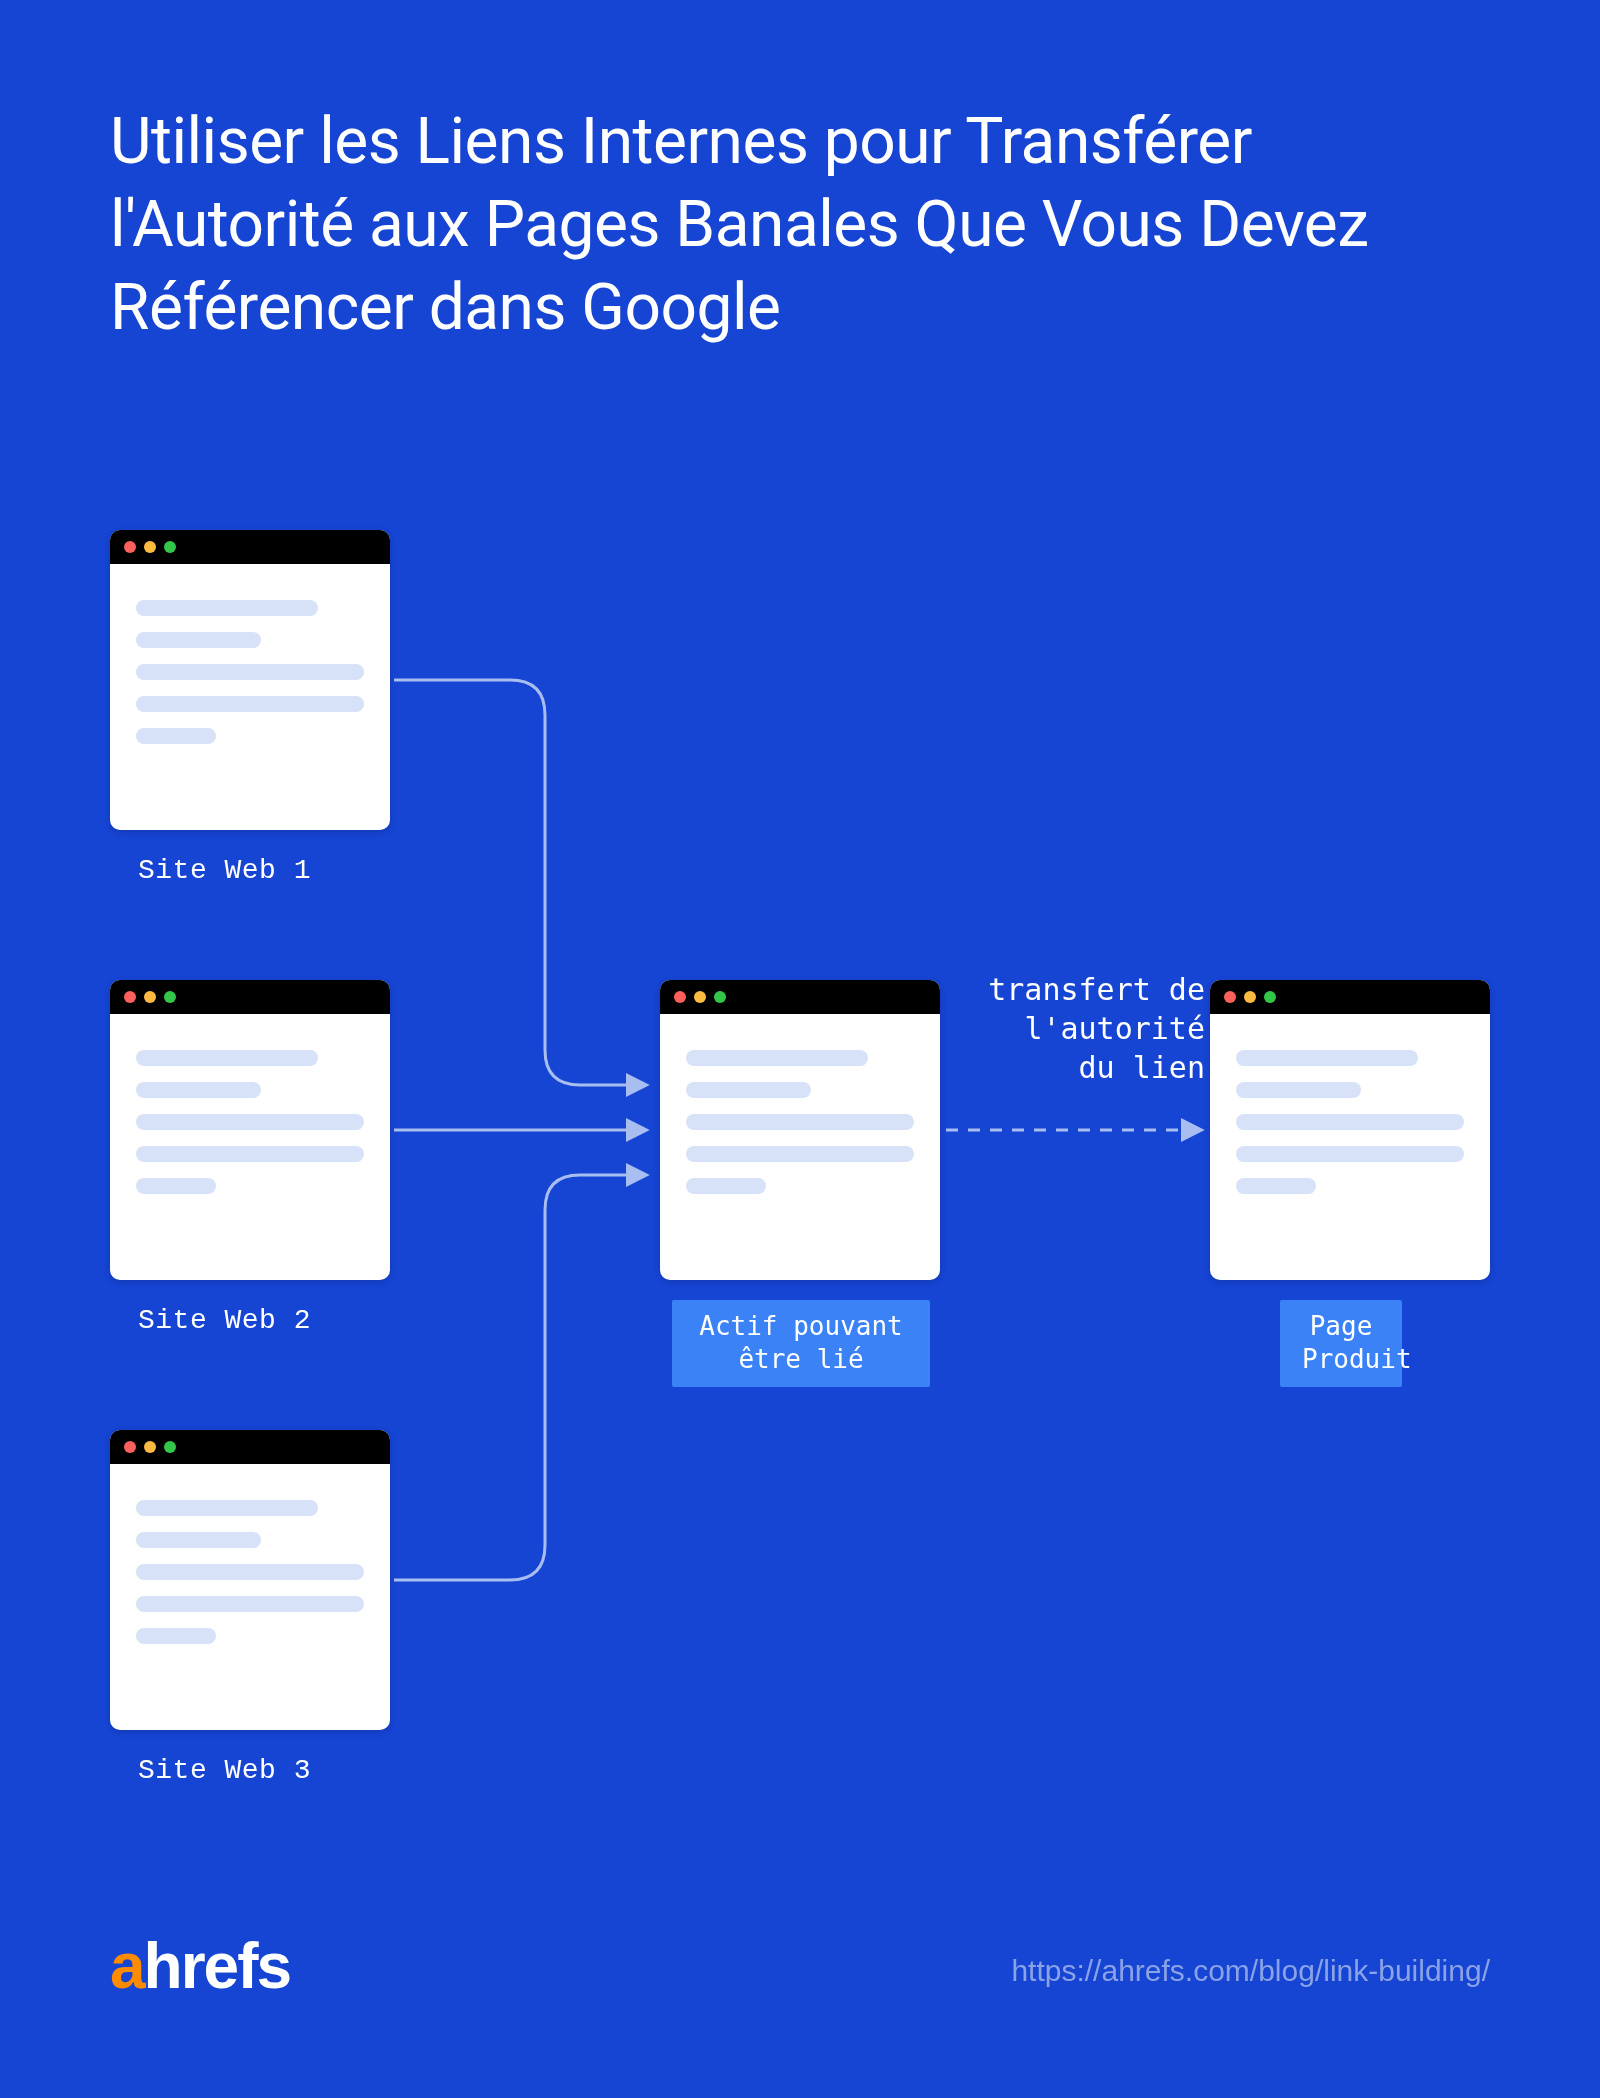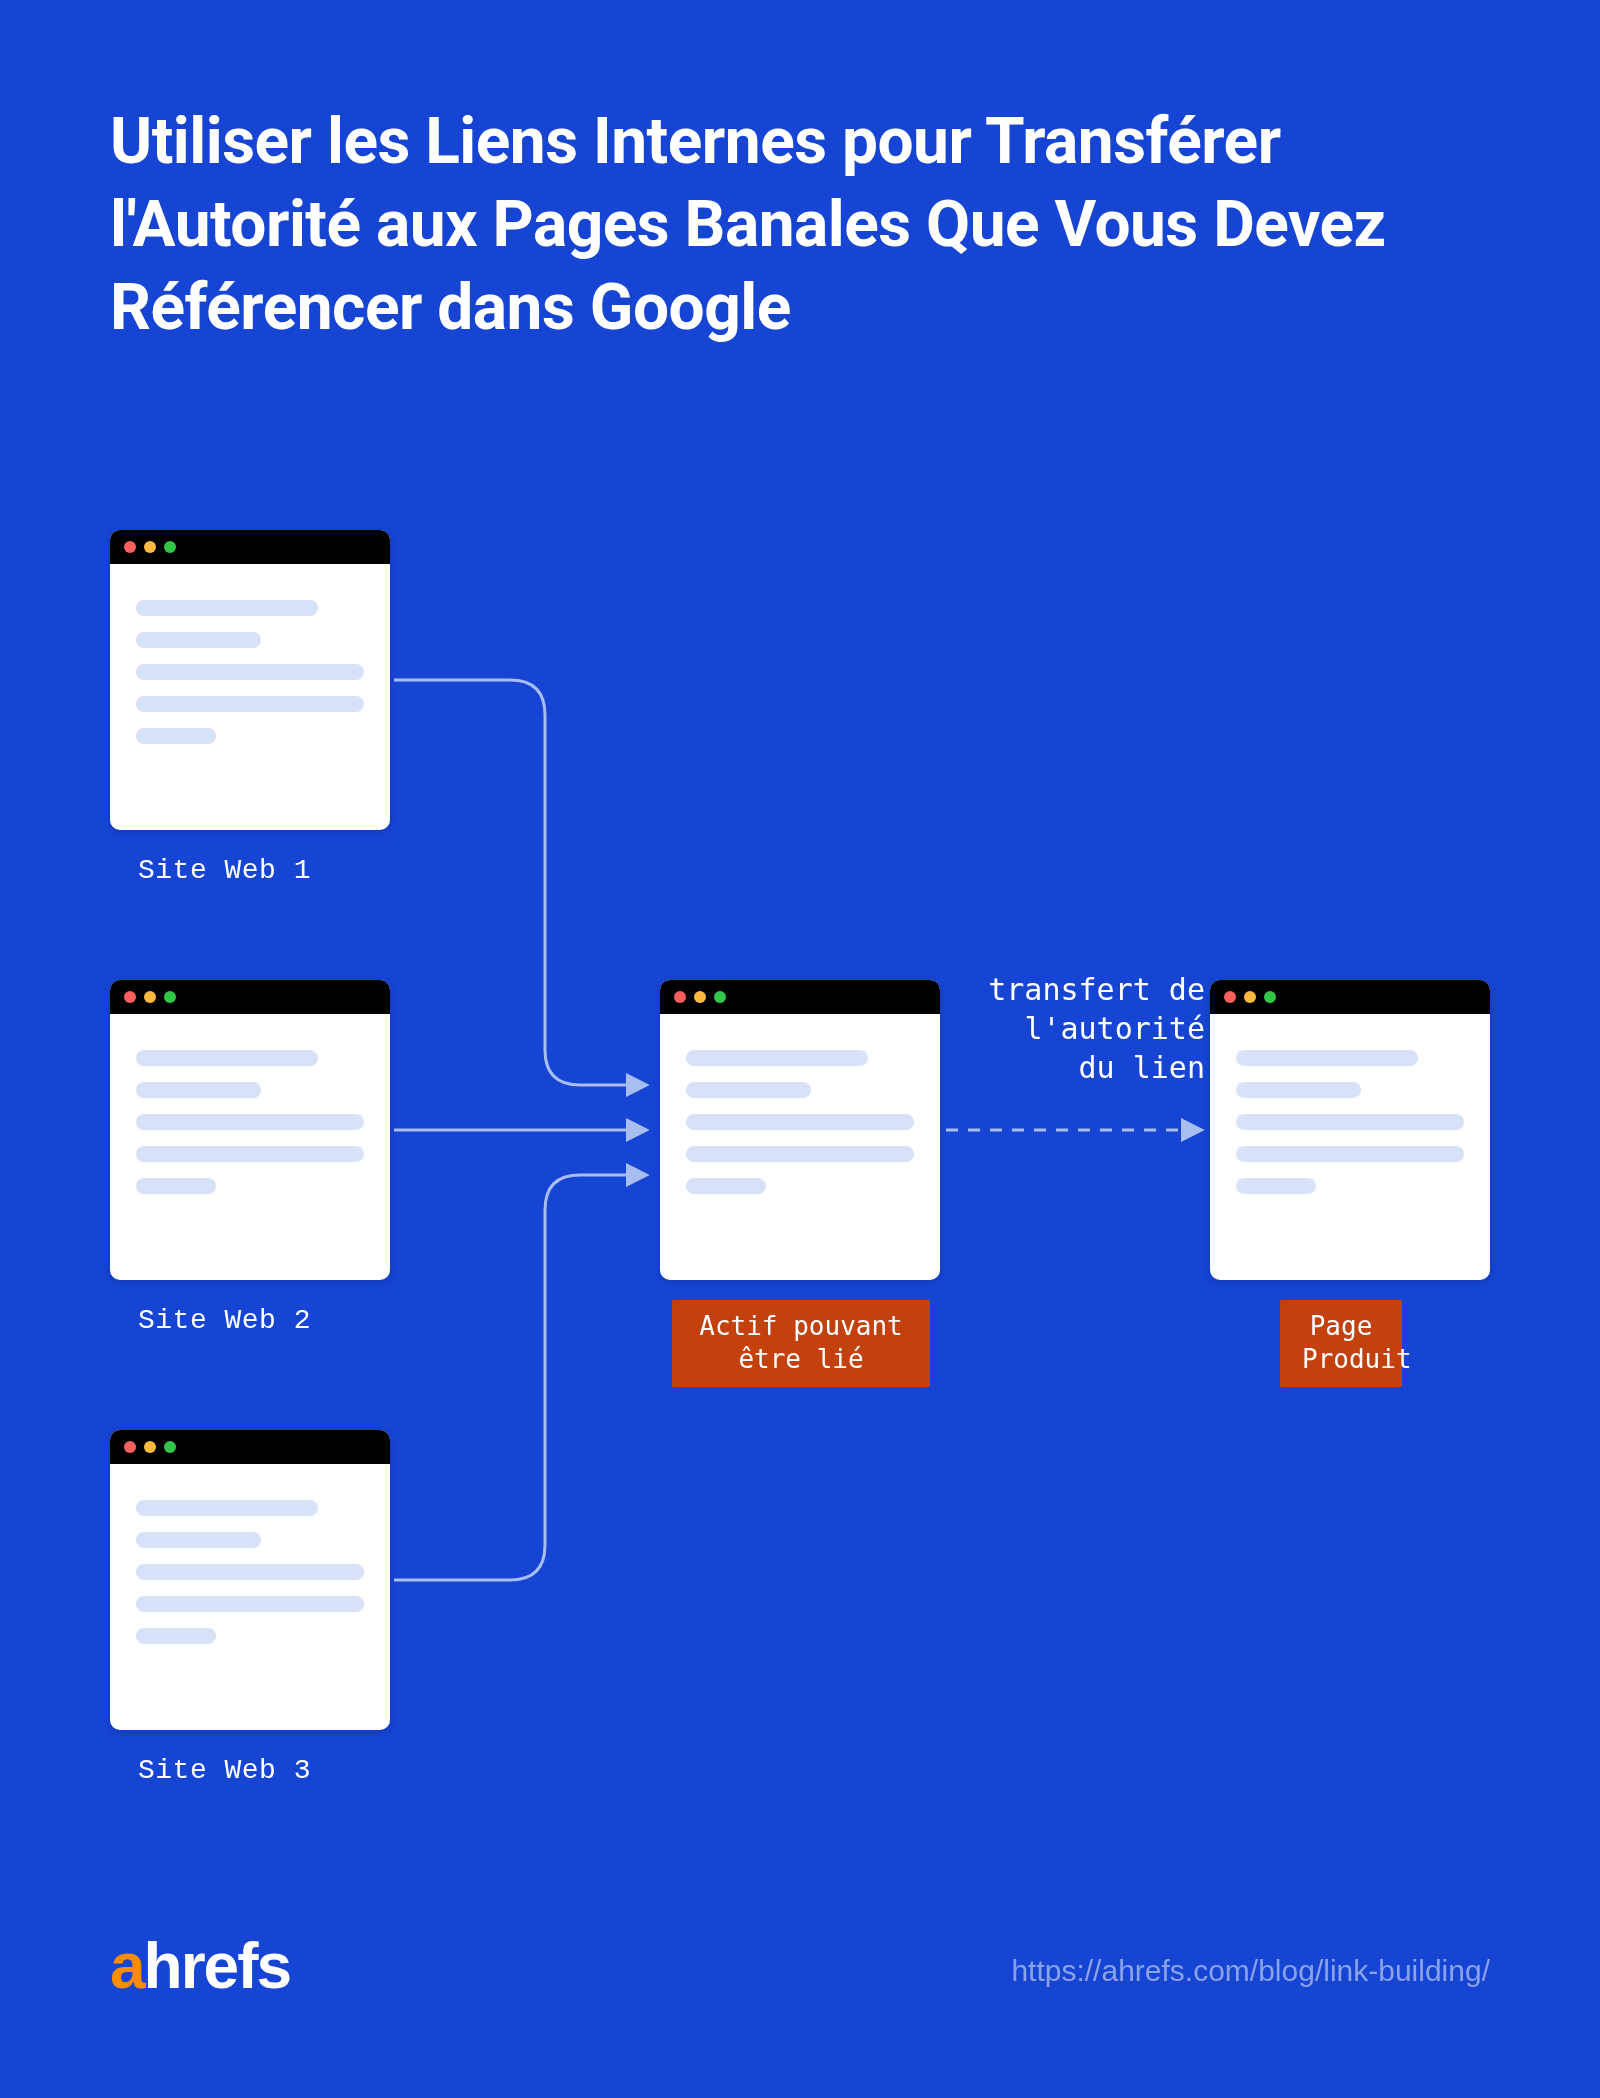--- a/index.html
+++ b/index.html
@@ -11,21 +11,21 @@
     position: relative;
     overflow: hidden;
   }
   .title {
     position: absolute;
     left: 110px;
     top: 100px;
     width: 1380px;
     color: #ffffff;
     font-size: 64px;
-    font-weight: 700;
+    font-weight: 400;
     line-height: 1.3;
     letter-spacing: -0.5px;
   }
   .browser {
     position: absolute;
     width: 280px;
     height: 300px;
     background: #ffffff;
     border-radius: 10px;
     box-shadow: 0 2px 6px rgba(0,0,0,.15);
@@ -59,21 +59,21 @@
   .caption-white {
     position: absolute;
     color: #ffffff;
     font-size: 28px;
     font-weight: 400;
     font-family: Liberation Mono, monospace;
     letter-spacing: 0.5px;
   }
   .badge {
     position: absolute;
-    background: #c2410c;
+    background: #3b82f6;
     color: #ffffff;
     font-size: 26px;
     line-height: 1.25;
     text-align: center;
     padding: 10px 22px 12px 22px;
     font-family: ui-monospace, Menlo, Consolas, monospace;
     border-radius: 2px;
     white-space: pre-line;
   }
   .transfer-label {

